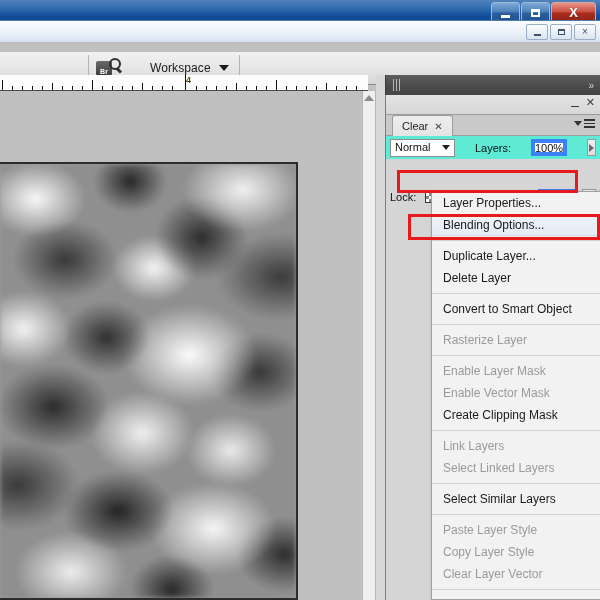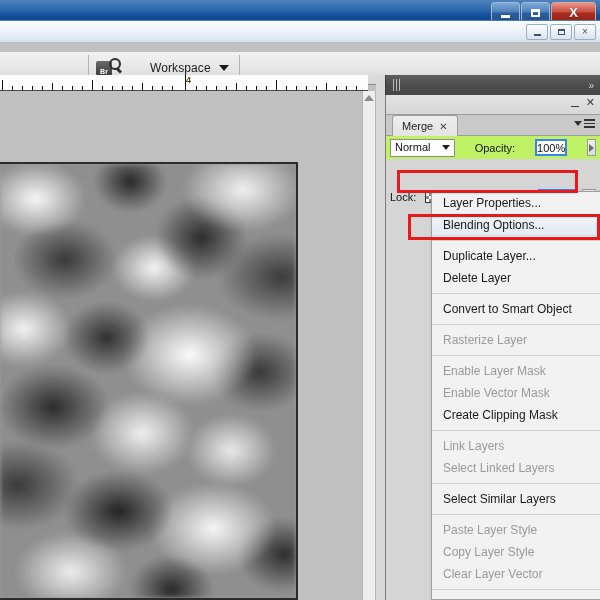--- a/index.html
+++ b/index.html
@@ -176,32 +176,32 @@
     display: flex; align-items: center; gap: 6px; font-size: 11px; color: #1c1c1c;
   }
   .tab .x { font-size: 10px; color: #444; }
   .tab-menu { position: absolute; right: 5px; top: 4px; display: flex; align-items: center; gap: 2px; }
   .tm-tri { width: 0; height: 0; border-left: 4px solid transparent; border-right: 4px solid transparent; border-top: 5px solid #333; }
   .tm-lines { display: flex; flex-direction: column; gap: 2px; }
   .tm-lines i { display: block; width: 11px; height: 1.5px; background: #333; }
 
   .blendrow {
     position: relative; height: 23px; display: flex; align-items: center;
-    padding: 0 4px; gap: 20px; background: #bef264;
+    padding: 0 4px; gap: 20px; background: #5eead4;
   }
   .combo {
     width: 106px; height: 18px; background: #fff; border: 1px solid #8e8e8e;
     display: flex; align-items: center; justify-content: space-between; padding: 0 4px;
     font-size: 11px; color: #111;
   }
   .combo .cv { line-height: 1; }
   .combo .ca { width: 0; height: 0; border-left: 4px solid transparent; border-right: 4px solid transparent; border-top: 5px solid #222; }
   .fl { font-size: 11px; color: #111; }
   .numfield {
-    width: 40px; height: 17px; background: #fff; border: 2px solid #3b82f6;
+    width: 40px; height: 17px; background: #fff; border: 4px solid #3b82f6;
     font-size: 11px; color: #111; display: flex; align-items: center; justify-content: center;
   }
   .spin {
     width: 14px; height: 17px; border: 1px solid #9a9a9a; background: linear-gradient(180deg,#eee,#ddd);
     display: flex; align-items: center; justify-content: center;
   }
   .spin i { width: 0; height: 0; border-top: 4px solid transparent; border-bottom: 4px solid transparent; border-left: 5px solid #6a6a6a; }
 
   .lockrow {
     position: relative; height: 21px; display: flex; align-items: center;
@@ -397,39 +397,39 @@
 
     <div class="panel-top">
       <div class="ctrls">
         <span class="pmin"></span>
         <span class="pclose">✕</span>
       </div>
     </div>
 
     <div class="tabrow">
       <div class="tab">
-        <span>Merge</span>
+        <span>Clear</span>
         <span class="x">✕</span>
       </div>
       <div class="tab-menu">
         <span class="tm-tri"></span>
         <span class="tm-lines">
             <i></i>
             <i></i>
             <i></i>
           </span>
       </div>
     </div>
 
     <div class="blendrow">
       <div class="combo">
         <span class="cv">Normal</span>
         <span class="ca"></span>
       </div>
-      <span class="fl">Opacity:</span>
+      <span class="fl">Layers:</span>
       <div class="numfield">
         <span>100%</span>
       </div>
       <div class="spin">
           <i></i>
         </div>
     </div>
 
     <div class="lockrow">
       <span class="fl">Lock:</span>

